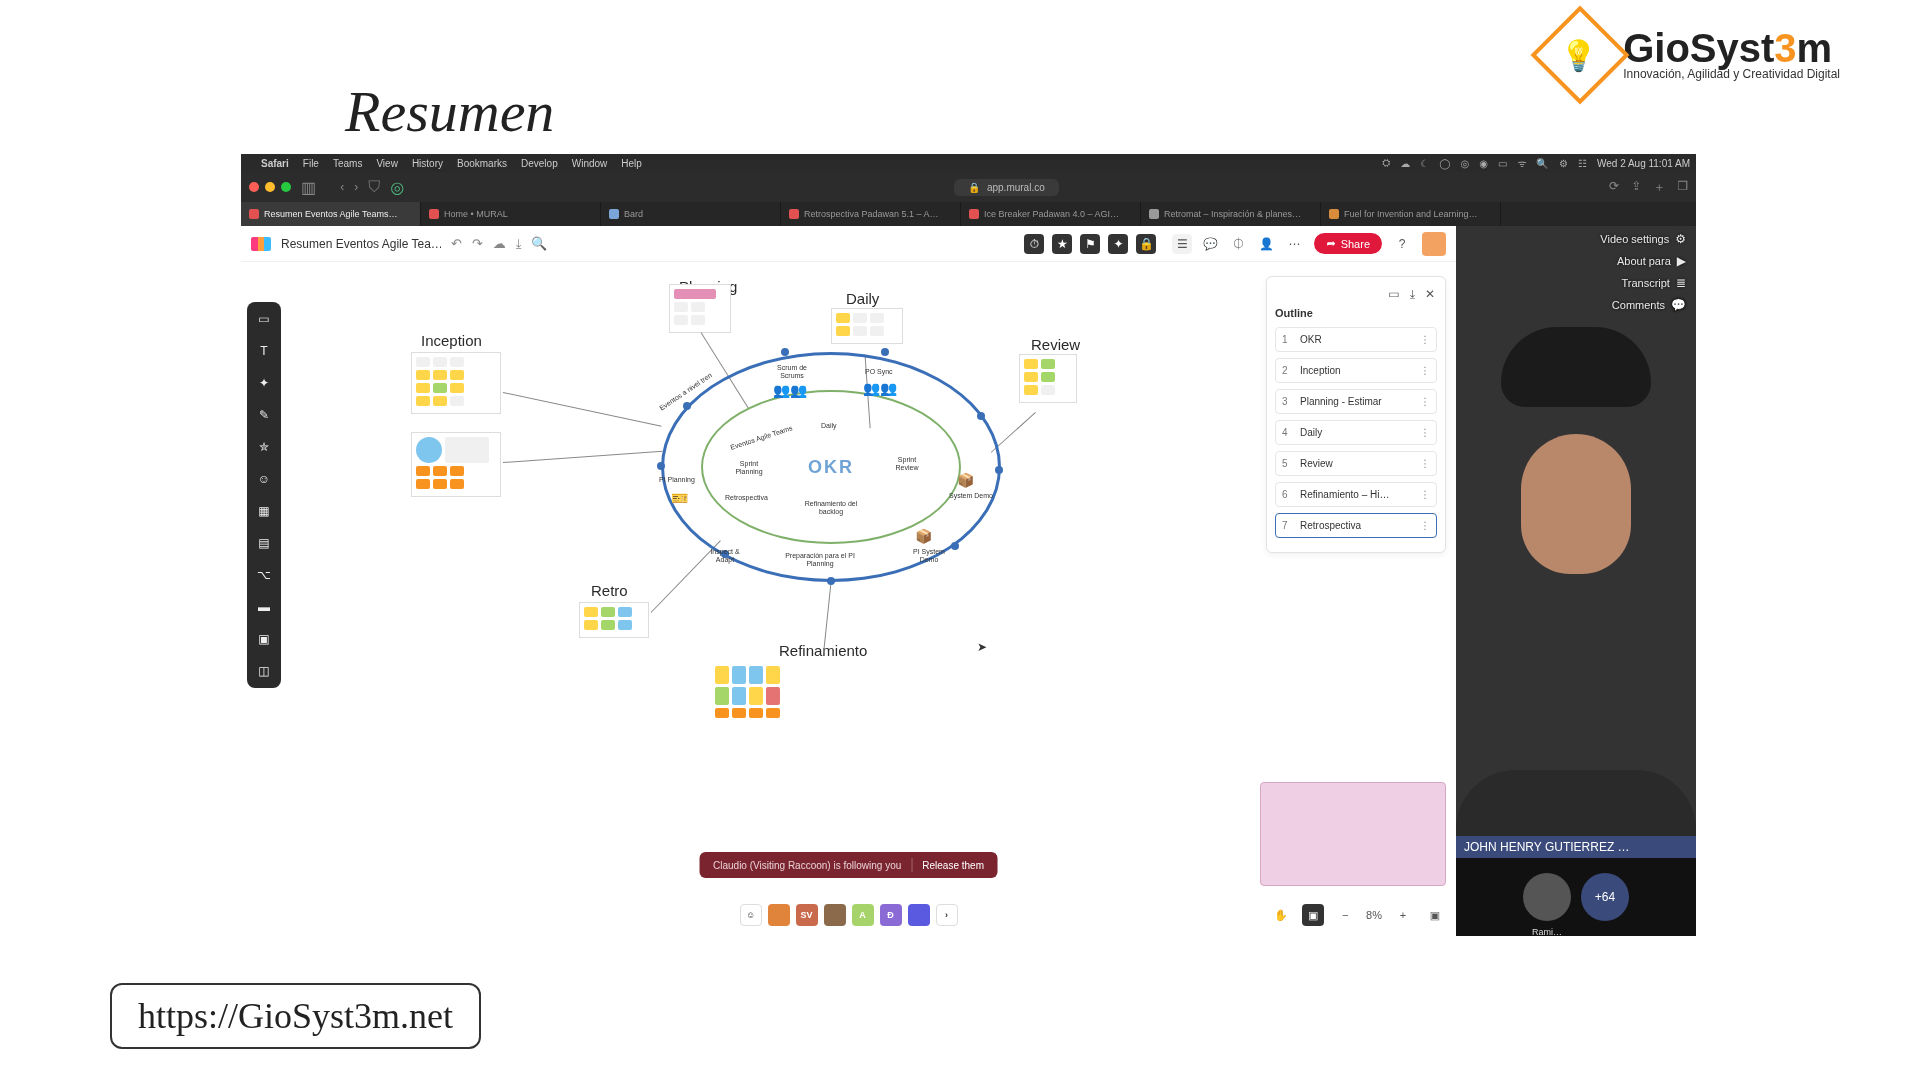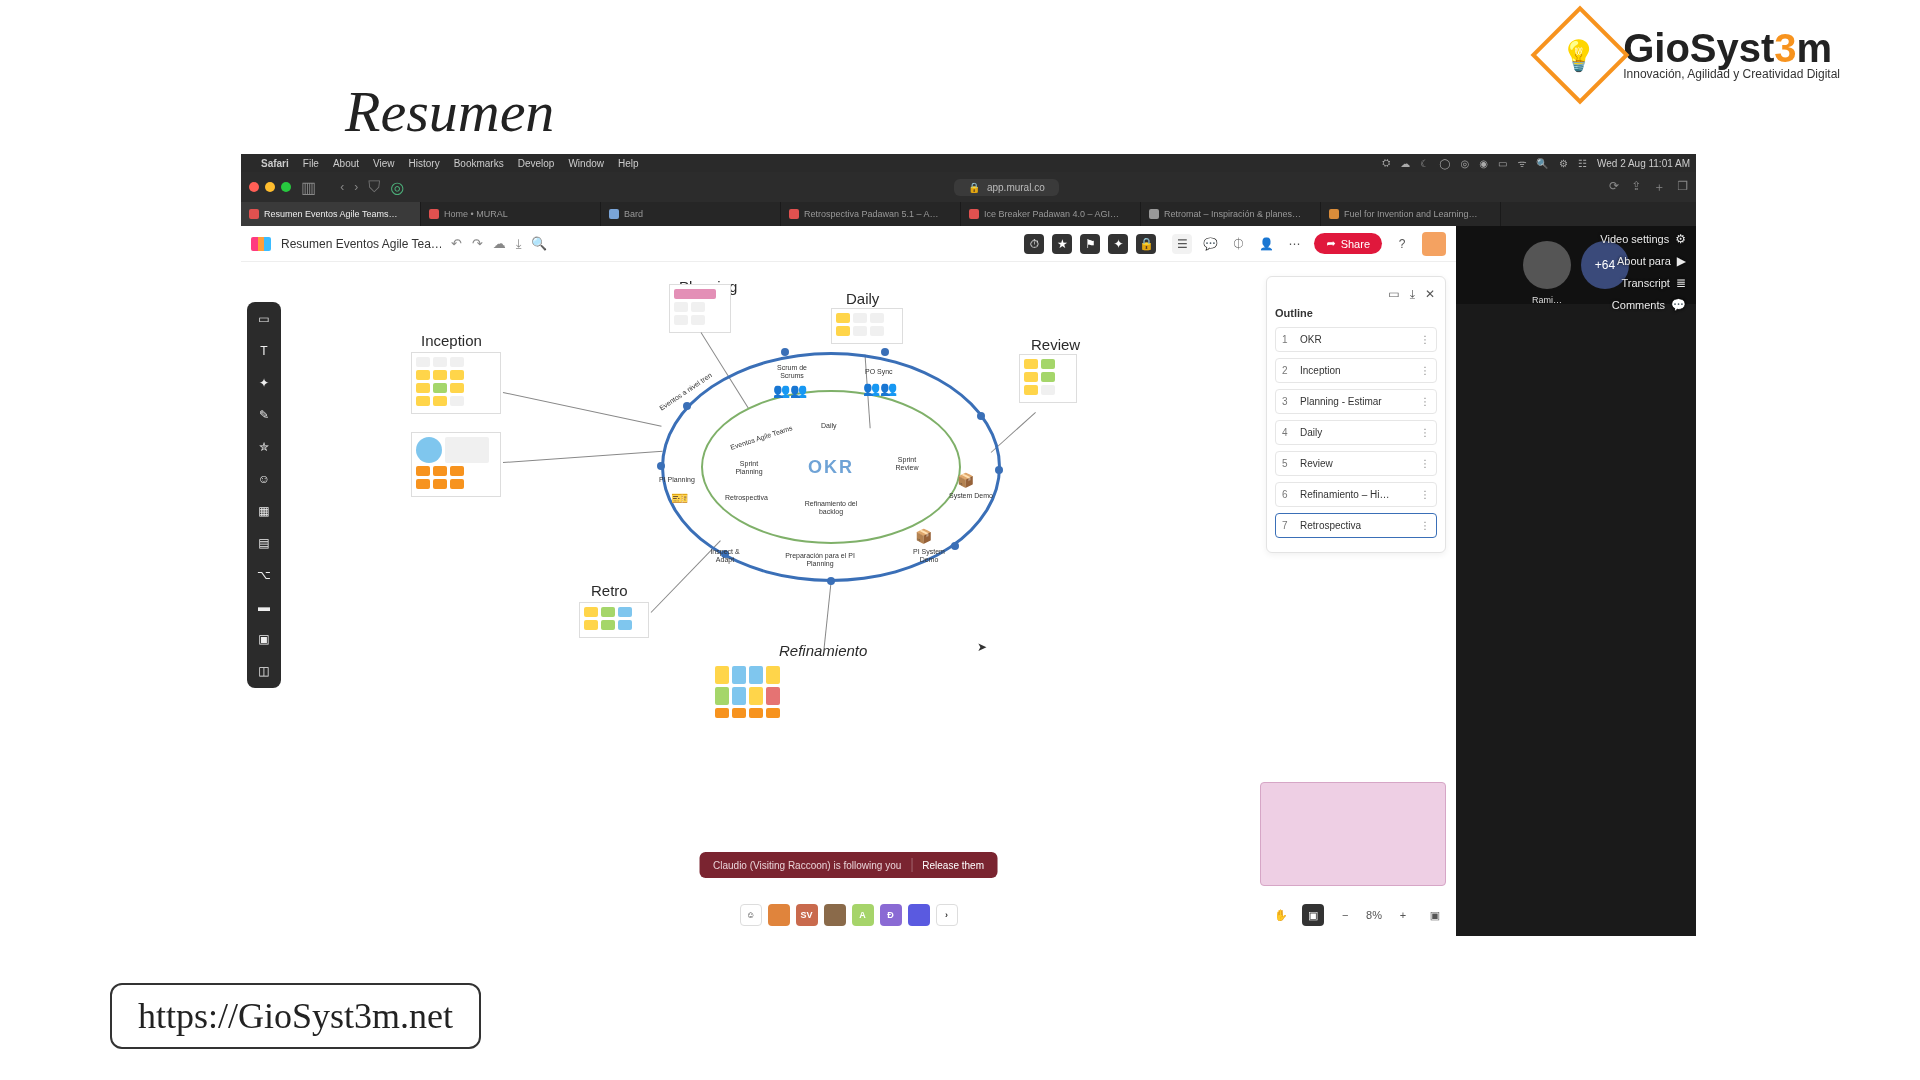--- a/index.html
+++ b/index.html
@@ -141,21 +141,21 @@
     <div class="logo-tag">Innovación, Agilidad y Creatividad Digital</div>
   </div>
 </div>
 
 <div class="screenshot-window">
 
   <div class="menubar">
     <span class="apple"></span>
     <span style="font-weight:600;">Safari</span>
     <span>File</span>
-    <span>About</span>
+    <span>Teams</span>
     <span>View</span>
     <span>History</span>
     <span>Bookmarks</span>
     <span>Develop</span>
     <span>Window</span>
     <span>Help</span>
     <div class="mb-right">
       <span class="mb-icon">⛭</span>
       <span class="mb-icon">☁</span>
       <span class="mb-icon">☾</span>
@@ -285,21 +285,21 @@
           <div class="lt-ico">◫</div>
         </div>
 
         <div class="canvas">
 
           <div class="c-label" style="left:130px; top:70px;">Inception</div>
           <div class="c-label" style="left:388px; top:16px;">Planning</div>
           <div class="c-label" style="left:555px; top:28px;">Daily</div>
           <div class="c-label" style="left:740px; top:74px;">Review</div>
           <div class="c-label" style="left:300px; top:320px;">Retro</div>
-          <div class="c-label" style="left:488px; top:380px;font-style:italic;">Refinamiento</div>
+          <div class="c-label" style="left:488px; top:380px;">Refinamiento</div>
 
           <div class="c-thumb" style="left:120px; top:90px; width:90px;">
             <div class="row">
                 <div class="cell cw"></div>
                 <div class="cell cw"></div>
                 <div class="cell cw"></div>
               </div>
             <div class="row">
                 <div class="cell cy"></div>
                 <div class="cell cy"></div>
@@ -549,20 +549,26 @@
           </div>
         <div class="vs-menu-item">
             <span>Transcript</span>
             <span class="vi">≣</span>
           </div>
         <div class="vs-menu-item">
             <span>Comments</span>
             <span class="vi">💬</span>
           </div>
       </div>
+      <div class="tile t2">
+        <div class="hair"></div>
+          <div class="shirt"></div>
+          <div class="face"></div>
+        <div class="name-tag">JOHN HENRY GUTIERREZ …</div>
+      </div>
       <div class="thumb-row">
         <div class="thumb-av">
           <span class="thumb-label">Rami…</span>
         </div>
         <div class="thumb-av more">+64</div>
       </div>
     </div>
   </div>
 </div>
 

